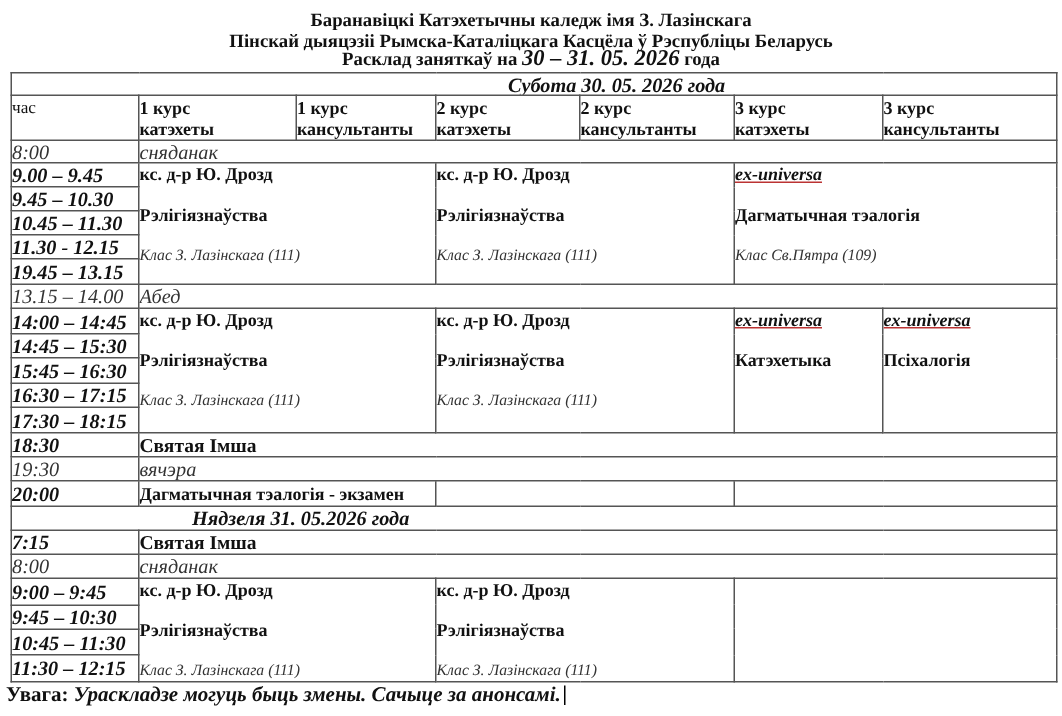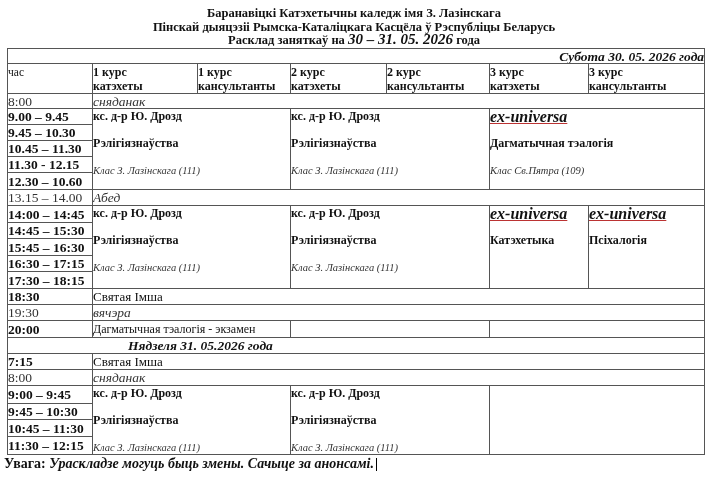--- a/index.html
+++ b/index.html
@@ -1,32 +1,32 @@
 <!DOCTYPE html>
 <html><head>
 <meta charset="utf-8">
 <style>
   html, body { margin: 0; padding: 0; background: #ffffff; }
   body { width: 708px; height: 477px; overflow: hidden; position: relative; font-family: "Liberation Serif", serif; color: #111; }
   .title { position: absolute; left: 0; width: 708px; text-align: center; font-weight: bold; font-size: 12.5px; line-height: 14px; }
   .title .it { font-style: italic; font-size: 15px; font-weight: bold; }
   table { position: absolute; left: 7px; top: 48px; border-collapse: collapse; table-layout: fixed; width: 697px; }
   td { border: 1px solid #555; padding: 0; text-align: left; vertical-align: middle; font-size: 12px; line-height: 13px; overflow: hidden; white-space: nowrap; }
-  .time { font-weight: bold; font-size: 13.5px; }
+  .time { font-style: italic; font-weight: bold; font-size: 13.5px; }
   .time.light { font-weight: normal; color: #333; }
   .day { font-style: italic; font-weight: bold; font-size: 13.5px; }
   .hdr { font-weight: bold; font-size: 12px; line-height: 14px; }
   .hdr-plain { font-size: 11.5px; vertical-align: top; padding-top: 2px; }
   .event { font-style: italic; font-size: 13.5px; color: #333; }
-  .event-bold { font-weight: normal; font-size: 13px; margin-left: 48px; }
+  .event-bold { font-weight: bold; font-size: 13px; margin-left: 48px; }
   .lesson { vertical-align: top; position: relative; }
   .lesson .teacher { font-weight: bold; font-size: 12px; margin-top: 1px; }
   .lesson .subject { font-weight: bold; font-size: 12px; margin-top: 14px; }
   .lesson .room { font-style: italic; font-size: 10.5px; color: #333; margin-top: 14px; }
-  .ext { font-style: italic; font-weight: bold; font-size: 16px; text-decoration: underline; text-decoration-color: #b33; margin-top: 1px; }
+  .ext { font-style: italic; font-weight: bold; font-size: 12px; text-decoration: underline; text-decoration-color: #b33; margin-top: 1px; }
   .note { position: absolute; left: 4px; top: 456px; font-size: 14px; font-weight: bold; }
   .note .it { font-style: italic; }
   .cursor { display: inline-block; width: 1px; height: 13px; background: #000; vertical-align: middle; margin-left: 2px; }
 </style>
 </head>
 <body>
 
 <div class="title" style="top:6px">Баранавіцкі Катэхетычны каледж імя З. Лазінскага</div>
 <div class="title" style="top:20px">Пінскай дыяцэзіі Рымска-Каталіцкага Касцёла ў Рэспубліцы Беларусь</div>
 <div class="title" style="top:32px">
@@ -39,21 +39,21 @@
       <col style="width:105px">
       <col style="width:93px">
       <col style="width:96px">
       <col style="width:103px">
       <col style="width:99px">
       <col style="width:116px">
   </colgroup>
 
   <tbody>
       <tr style="height:15px">
-    <td colspan="7" class="day" style="text-align:right;padding-left:110px">Субота 30. 05. 2026 года</td>
+    <td colspan="7" class="day" style="text-align:center;padding-left:110px">Субота 30. 05. 2026 года</td>
   </tr>
 
   <tr style="height:30px">
     <td class="hdr-plain">час</td>
     <td class="hdr">
           <div>1 курс</div>
           <div>катэхеты</div>
         </td>
     <td class="hdr">
           <div>1 курс</div>
@@ -103,21 +103,21 @@
   <tr style="height:16px">
         <td class="time">9.45 – 10.30</td>
       </tr>
   <tr style="height:16px">
         <td class="time">10.45 – 11.30</td>
       </tr>
   <tr style="height:16px">
         <td class="time">11.30 -  12.15</td>
       </tr>
   <tr style="height:17px">
-        <td class="time">12.30 – 10.60</td>
+        <td class="time">19.45 – 13.15</td>
       </tr>
 
   <tr style="height:16px">
     <td class="time light">13.15 – 14.00</td>
     <td colspan="6" class="event">Абед</td>
   </tr>
 
   <tr style="height:17px">
     <td class="time">14:00 – 14:45</td>
     <td colspan="2" rowspan="5" class="lesson">

